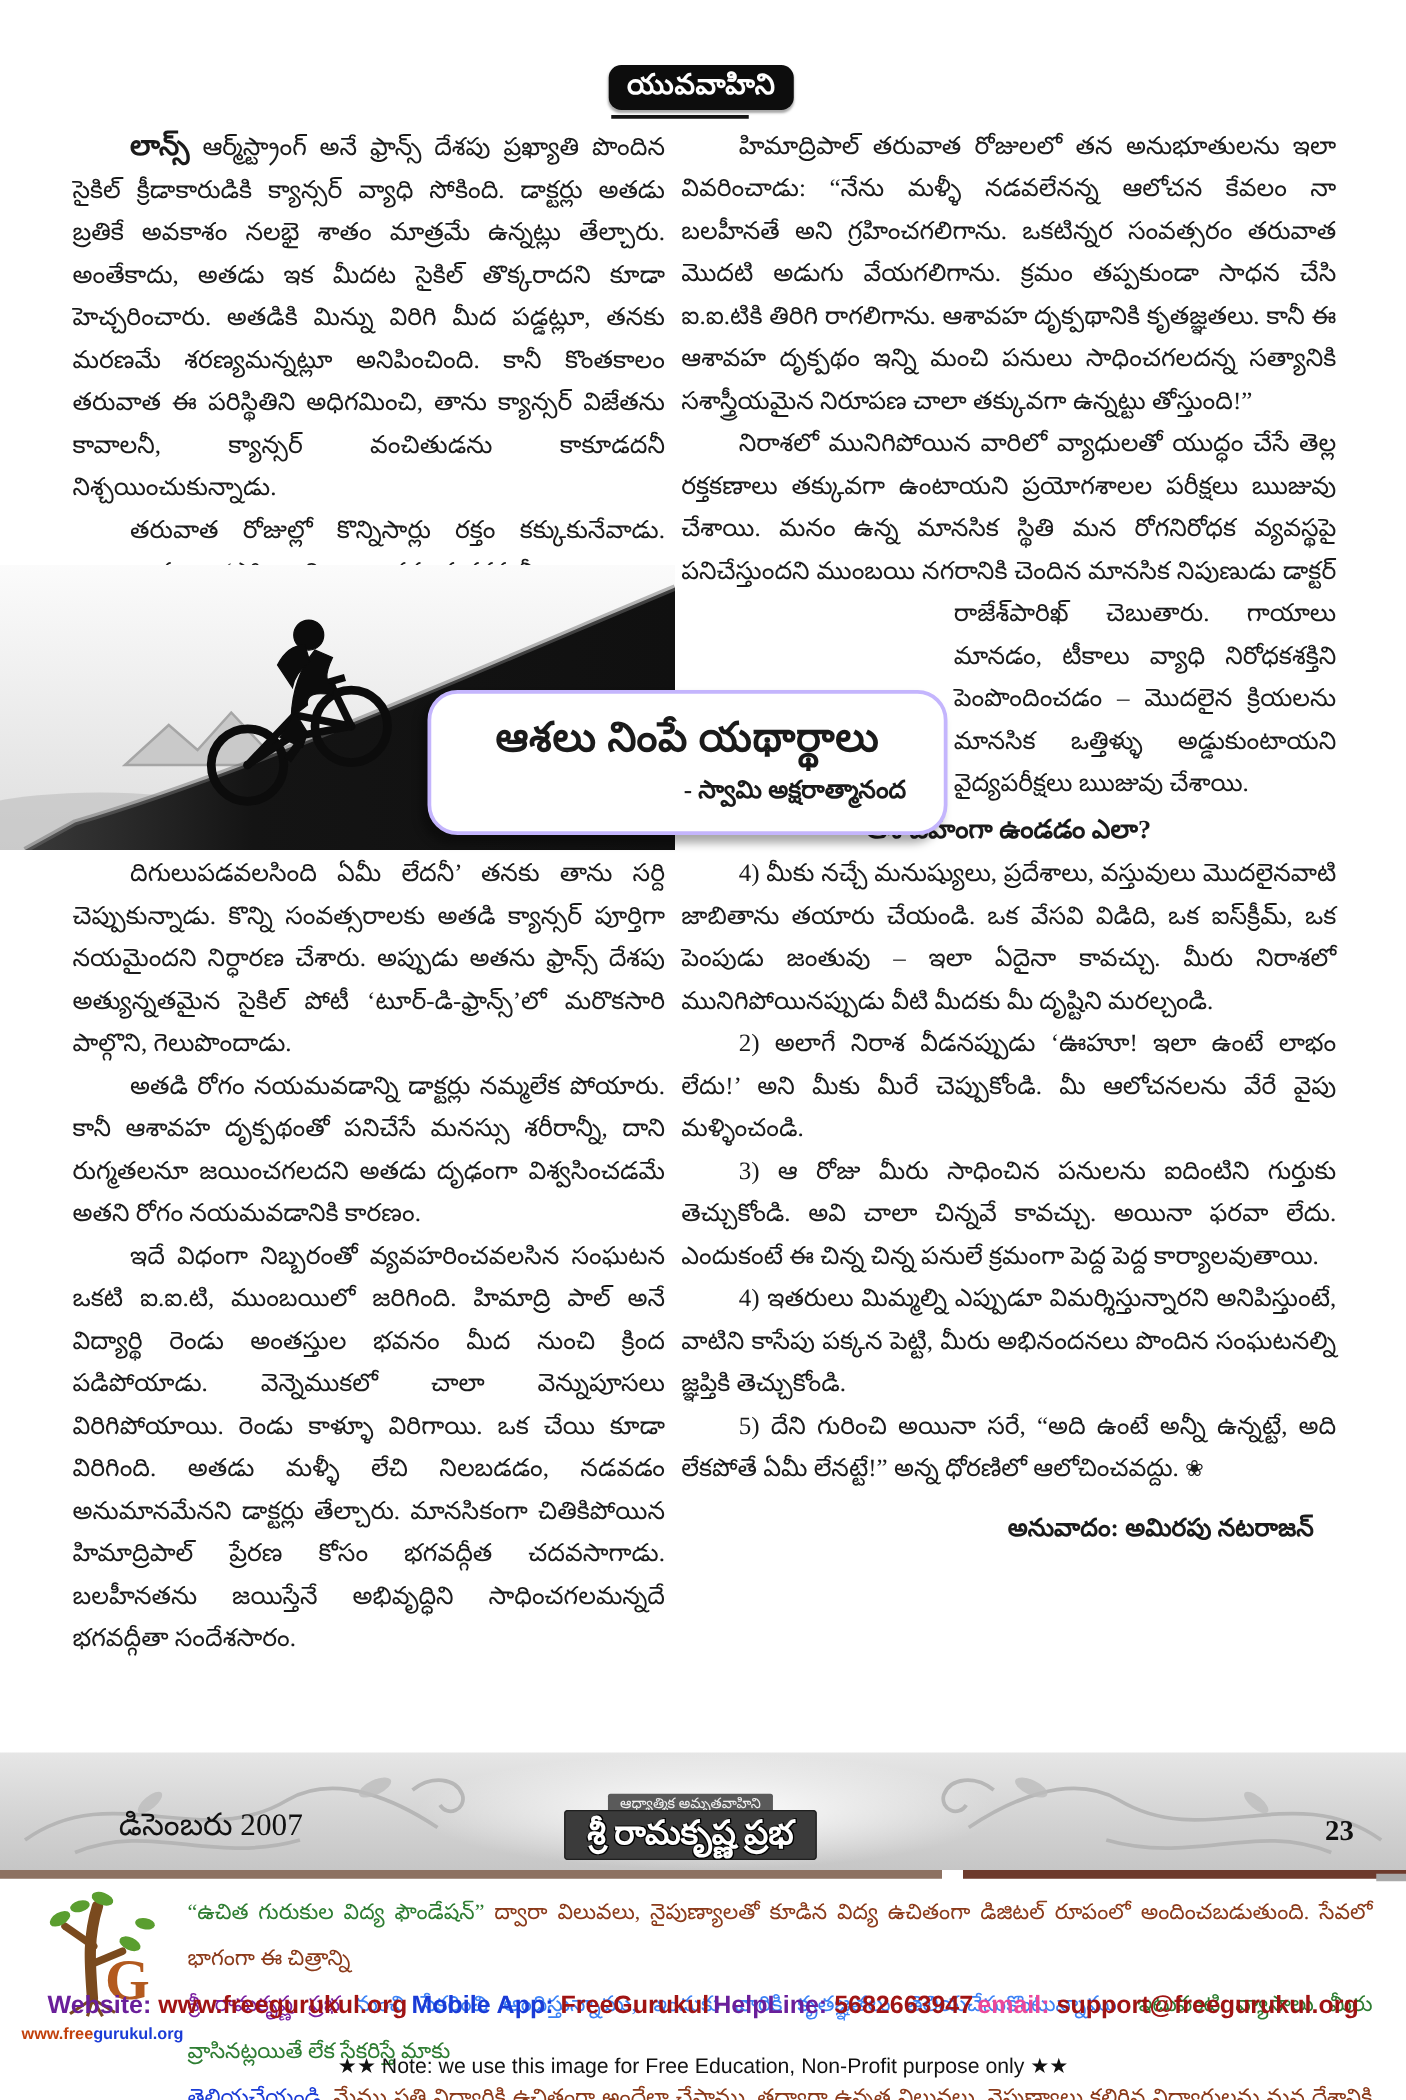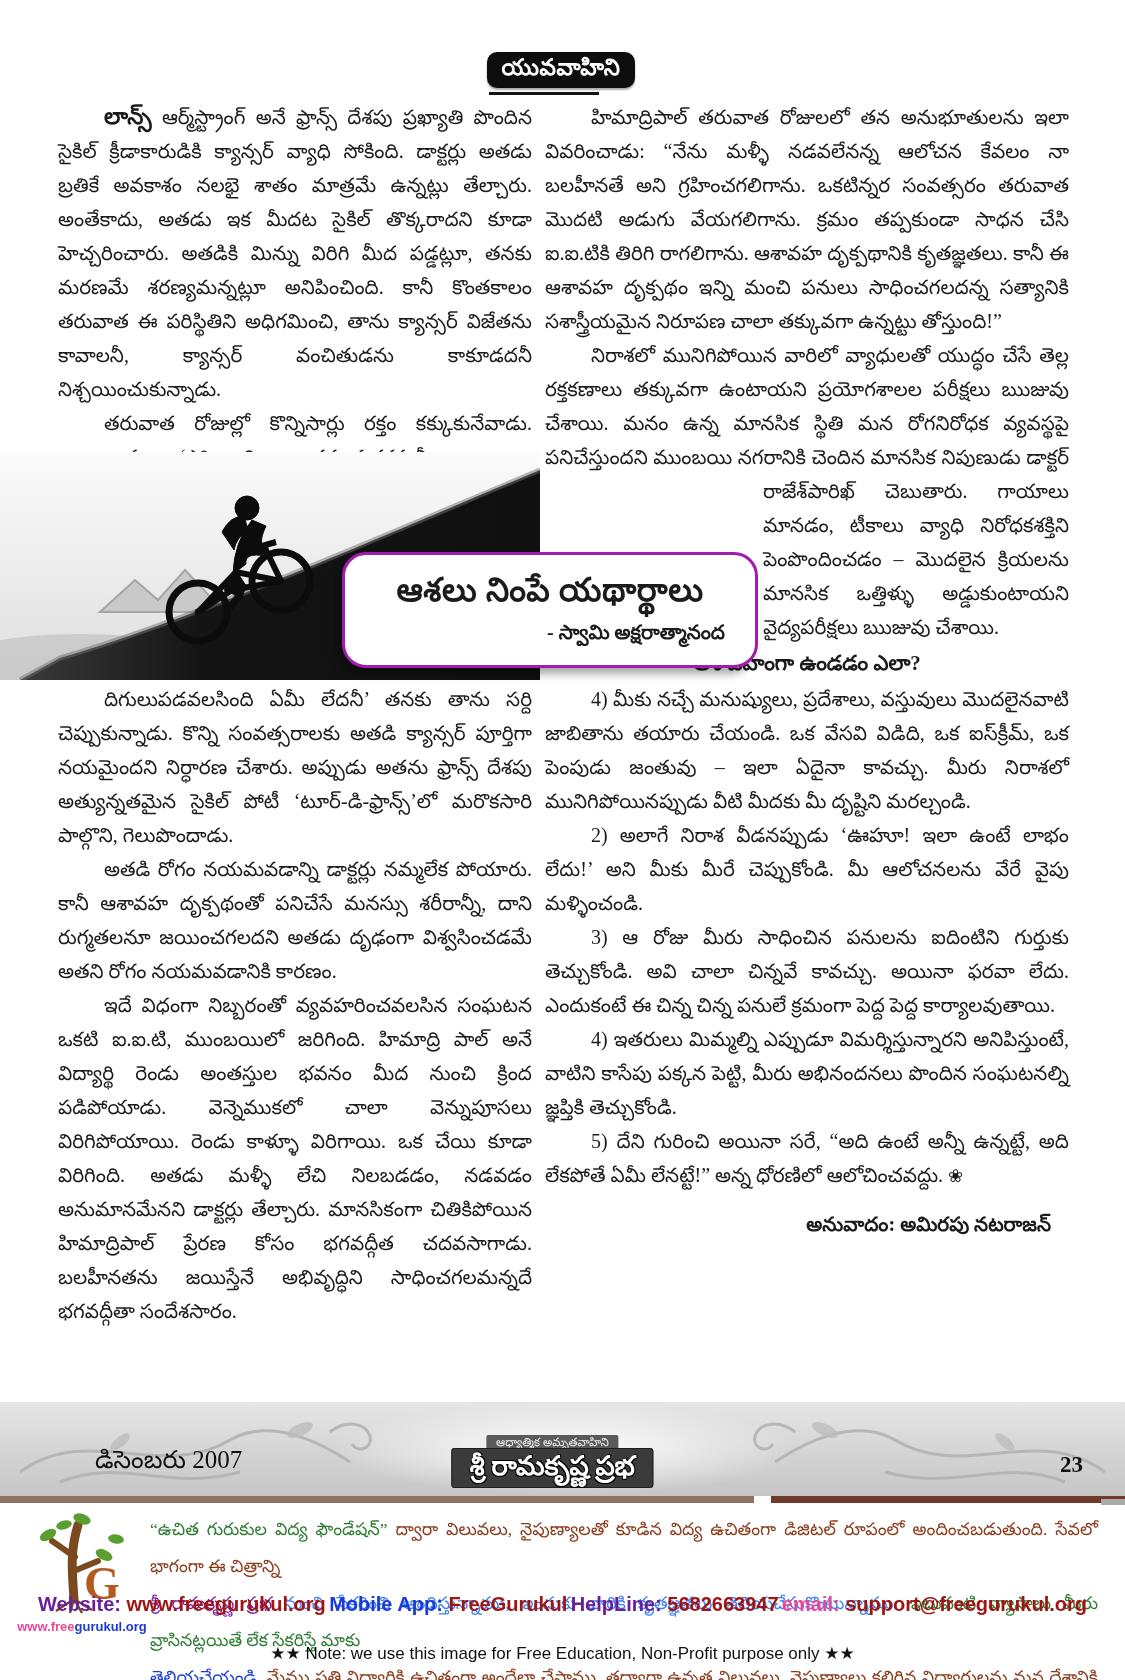--- a/index.html
+++ b/index.html
@@ -25,21 +25,21 @@
   .wrap-spacer{float:left;width:218px;height:172px;}
   .sec-heading{margin:2px 0;font-weight:bold;text-align:center;text-indent:0;font-size:21px;}
   .translator{margin-top:14px;text-align:right;padding-right:18px;font-weight:bold;font-size:20px;text-indent:0;}
   .flower{font-size:18px;}
   
   .illustration{position:absolute;left:0;top:452px;width:540px;height:228px;}
   .illustration svg{display:block;}
   
   .titlebox{
     position:absolute;left:342px;top:552px;width:410px;height:110px;background:#ffffff;
-    border:3px solid #a21caf;border-radius:24px;z-index:5;
+    border:3px solid #c4b5fd;border-radius:24px;z-index:5;
     box-shadow:-5px 6px 8px rgba(0,0,0,.35);
     display:flex;flex-direction:column;justify-content:center;
   }
   .titlebox .title{font-size:33px;font-weight:bold;text-align:center;letter-spacing:.5px;}
   .titlebox .byline{font-size:20px;text-align:right;padding-right:30px;margin-top:4px;font-weight:bold;}
   
   .band{
     position:absolute;left:0;top:1402px;width:1125px;height:94px;
     background:linear-gradient(180deg,#e6e6e6 0%,#d2d2d2 60%,#c6c6c6 100%);
   }
@@ -194,21 +194,21 @@
           <ellipse cx="104" cy="28" rx="8" ry="4.5" transform="rotate(10 104 28)"></ellipse>
         </g>
         <text x="72" y="88" font-size="46" font-weight="bold" fill="#b35a1f" font-family="Liberation Serif, serif">G</text>
         <g stroke="#7a4a1e" stroke-width="2.5" fill="none">
           <path d="M62,88 L44,100"></path>
             <path d="M62,88 L58,102"></path>
             <path d="M62,88 L70,102"></path>
             <path d="M62,88 L80,99"></path>
         </g>
       </svg>
-      <div class="logo-url"><span style="color: #ec4899;">www.free</span><span style="color: rgb(26, 59, 214);">gurukul.org</span></div>
+      <div class="logo-url"><span style="color: #c2410c;">www.free</span><span style="color: rgb(26, 59, 214);">gurukul.org</span></div>
     </div>
 
     <div class="tlines">
       <div><span style="color: rgb(46, 125, 50);">“ఉచిత గురుకుల విద్య ఫౌండేషన్”</span><span style="color: rgb(139, 58, 26);"> ద్వారా విలువలు, నైపుణ్యాలతో కూడిన విద్య ఉచితంగా డిజిటల్ రూపంలో అందించబడుతుంది. సేవలో భాగంగా ఈ చిత్రాన్ని</span></div>
       <div><span style="color: rgb(122, 31, 160);">శ్రీ రామకృష్ణ ప్రభ </span><span style="color: #3b82f6; margin-top: 16px;">నుంచి సేకరించి అందిస్తున్నాము, ఇందుకు వారికి కృతజ్ఞతలు తెలియచేసుకొంటున్నాము.</span><span style="color: rgb(46, 125, 50);"> ఇటువంటి వ్యాసాలు మీరు వ్రాసినట్లయితే లేక సేకరిస్తే మాకు</span></div>
       <div><span style="color: rgb(26, 59, 214);">తెలియచేయండి.</span><span style="color: rgb(139, 58, 26);"> మేము ప్రతి విద్యార్థికి ఉచితంగా అందేలా చేస్తాము, తద్వారా ఉన్నత విలువలు, నైపుణ్యాలు కలిగిన విద్యార్థులను మన దేశానికి అందించవచ్చు.</span></div>
 
     </div>
 
     <div class="contacts">

